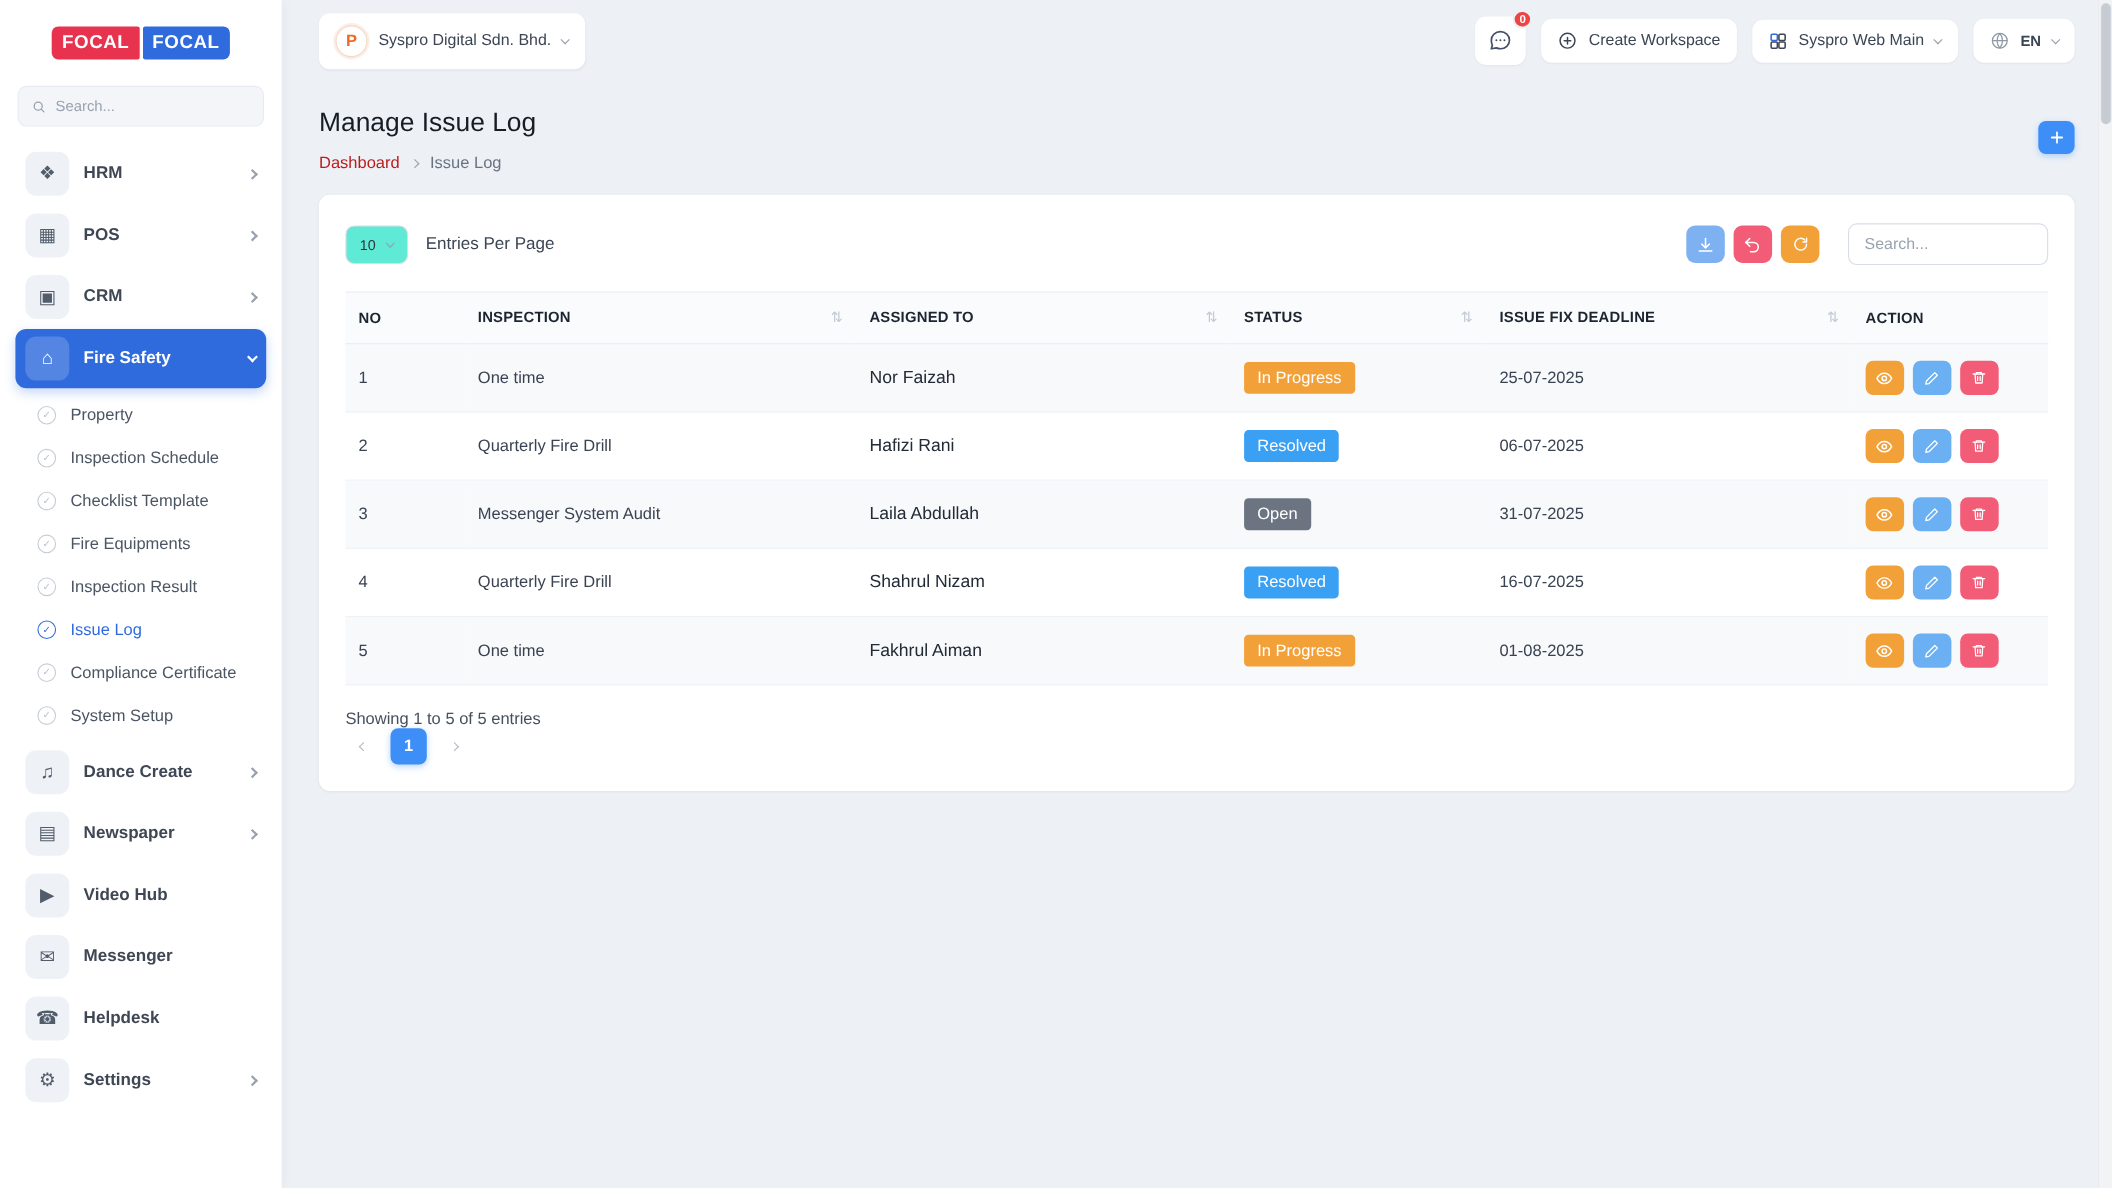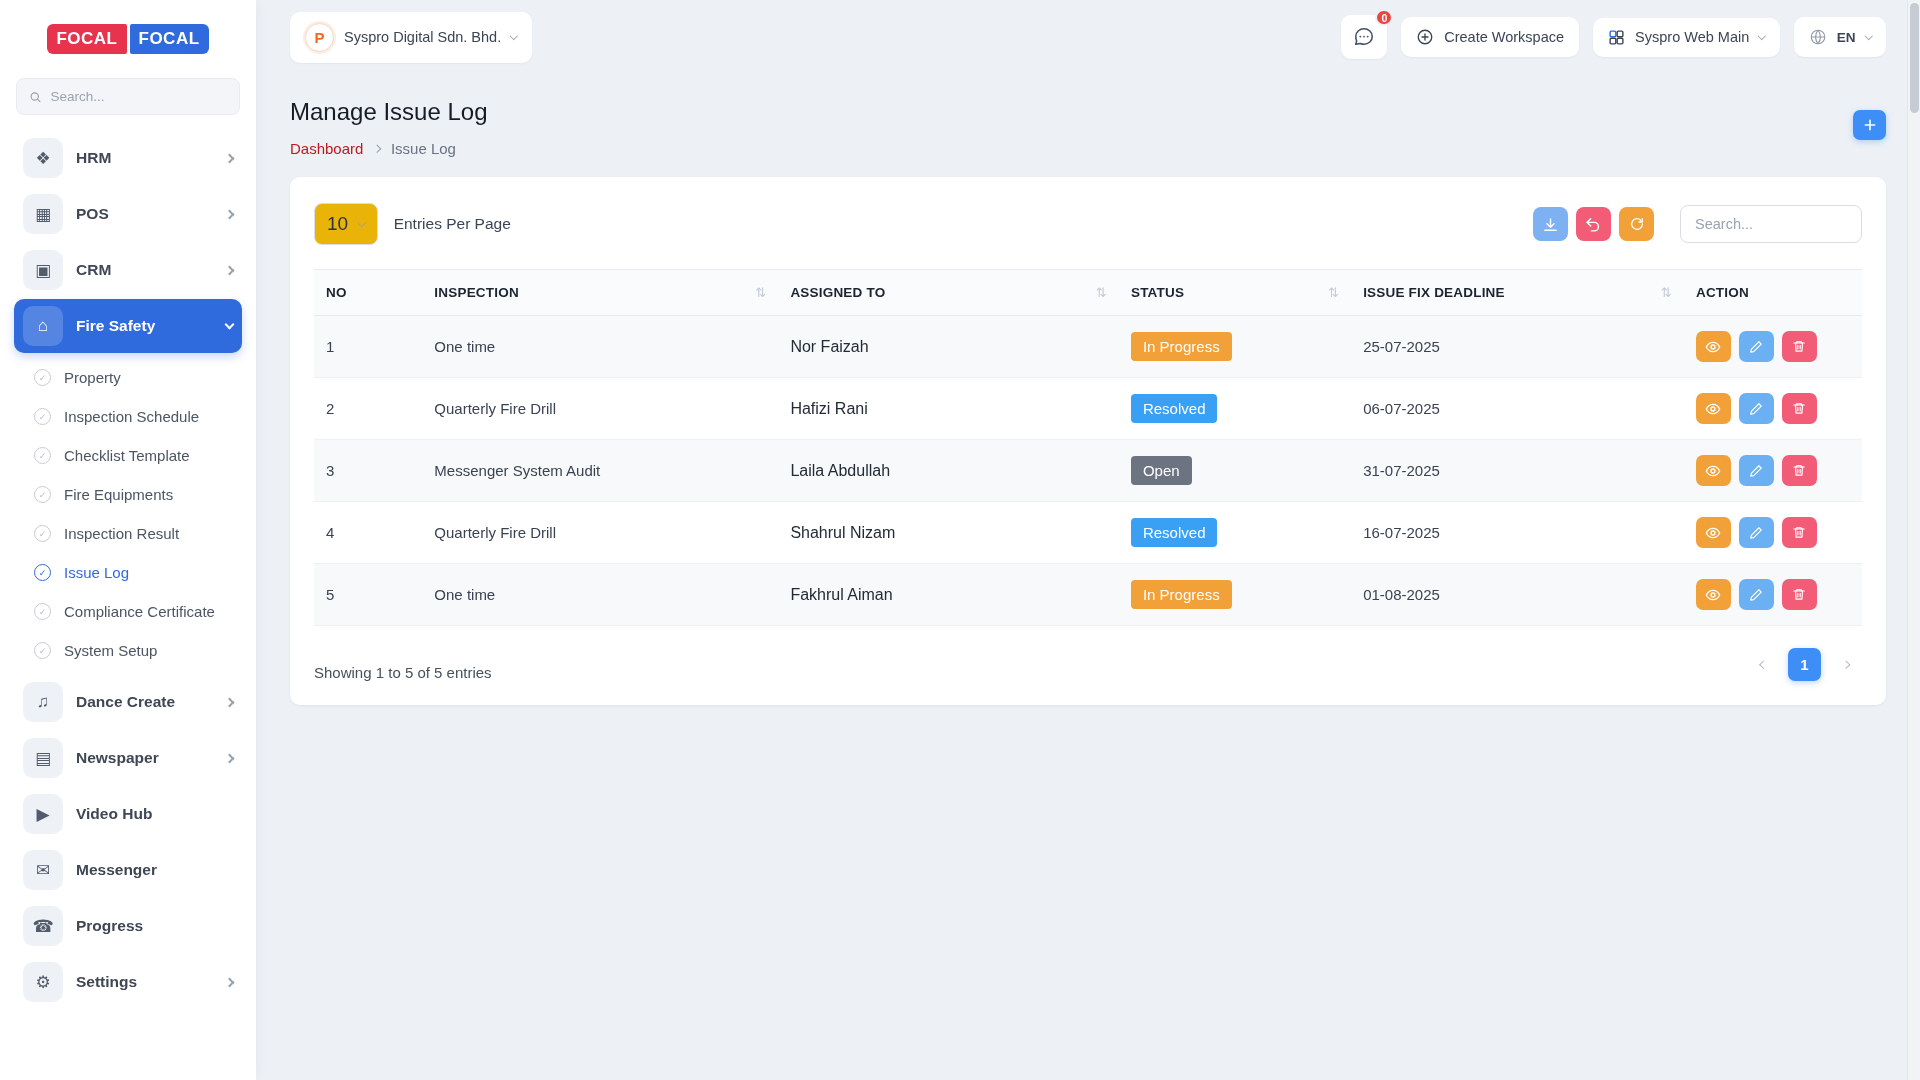--- a/index.html
+++ b/index.html
@@ -52,21 +52,21 @@
   .page-head { display:flex; justify-content:space-between; align-items:flex-start; }
   .page-title { font-size:24px; font-weight:normal; color:#161c24; }
   .breadcrumb { margin-top:14px; font-size:15px; display:flex; gap:11px; align-items:center; }
   .bc-link { color:#b91c1c; cursor:pointer; text-decoration:none; }
   .bc-current { color:#6b7280; }
   .add-btn { width:33px; height:30px; background:#3e8ef7; border:none; border-radius:7px; display:flex; align-items:center; justify-content:center; cursor:pointer; margin-top:12px; box-shadow:0 2px 6px rgba(62,142,247,.35); }
 
   
   .card { background:#fff; border-radius:10px; margin-top:20px; padding:26px 24px 24px; box-shadow:0 1px 3px rgba(16,24,40,.06); }
   .toolbar { display:flex; align-items:center; }
-  .select { display:flex; align-items:center; gap:11px; border:1px solid #d9dee6; border-radius:8px; padding:9px 12px; font-size:19px; background:#eab308; cursor:pointer; color:#2c3440; }
+  .select { display:flex; align-items:center; gap:11px; border:1px solid #d9dee6; border-radius:8px; padding:9px 12px; font-size:13px; background:#5eead4; cursor:pointer; color:#2c3440; }
   .toolbar-label { font-size:15.5px; color:#3c4554; margin-left:16px; }
   .spacer { flex:1; }
   .tool-btn { width:35px; height:34px; border:none; border-radius:8px; display:flex; align-items:center; justify-content:center; cursor:pointer; margin-left:8px; }
   .tool-btn.download { background:#7db1f2; }
   .tool-btn.undo { background:#f25c76; }
   .tool-btn.refresh { background:#f2a038; }
   .search-input { border:1px solid #d9dee6; border-radius:8px; padding:10px 14px; font-size:14.5px; width:182px; color:#374151; margin-left:26px; outline:none; font-family:inherit; }
   .search-input::placeholder { color:#9aa3b0; }
 
   table { width:100%; border-collapse:collapse; margin-top:24px; }
@@ -80,21 +80,21 @@
   .badge-st { display:inline-block; padding:6px 12px; border-radius:4px; font-size:15px; color:#fff; }
   .badge-warning { background:#f2a038; }
   .badge-info { background:#3aa0f4; }
   .badge-secondary { background:#6b7480; }
   .actions { display:flex; gap:8px; }
   .act-btn { width:35px; height:31px; border:none; border-radius:7px; display:flex; align-items:center; justify-content:center; cursor:pointer; }
   .act-view { background:#f2a038; }
   .act-edit { background:#6ab0f2; }
   .act-del { background:#f25c76; }
 
-  .table-footer { display:flex; justify-content:space-between; align-items:flex-end; margin-top:22px; }
+  .table-footer { display:flex; justify-content:space-between; align-items:flex-start; margin-top:22px;flex-direction:column; }
   .summary { font-size:15px; color:#46505e; }
   .pagination { display:flex; align-items:center; gap:8px; }
   .page-btn { width:33px; height:33px; border:none; border-radius:7px; background:transparent; display:flex; align-items:center; justify-content:center; cursor:pointer; font-size:15px; color:#a9b1bc; font-family:inherit; }
   .page-btn .chev { border-color:#b4bbc5; }
   .page-btn.active { background:#3e8ef7; color:#fff; font-weight:600; box-shadow:0 2px 6px rgba(62,142,247,.35); }
 
   
   .scrollbar { position:fixed; top:0; right:0; width:13px; height:100%; background:#f2f3f5; border-left:1px solid #e4e6ea; z-index:5; }
   .scroll-thumb { position:absolute; top:3px; left:2px; width:9px; height:110px; border-radius:5px; background:#c7ccd4; }
 </style>
@@ -183,21 +183,21 @@
         <div class="menu-item">
           <span class="ibox">▶</span>
           <span class="lbl">Video Hub</span>
         </div>
         <div class="menu-item">
           <span class="ibox">✉</span>
           <span class="lbl">Messenger</span>
         </div>
         <div class="menu-item">
           <span class="ibox">☎</span>
-          <span class="lbl">Progress</span>
+          <span class="lbl">Helpdesk</span>
         </div>
         <div class="menu-item">
           <span class="ibox">⚙</span>
           <span class="lbl">Settings</span>
           <span class="chev right"></span>
         </div>
       </nav>
   </aside>
 
   <main class="main">

